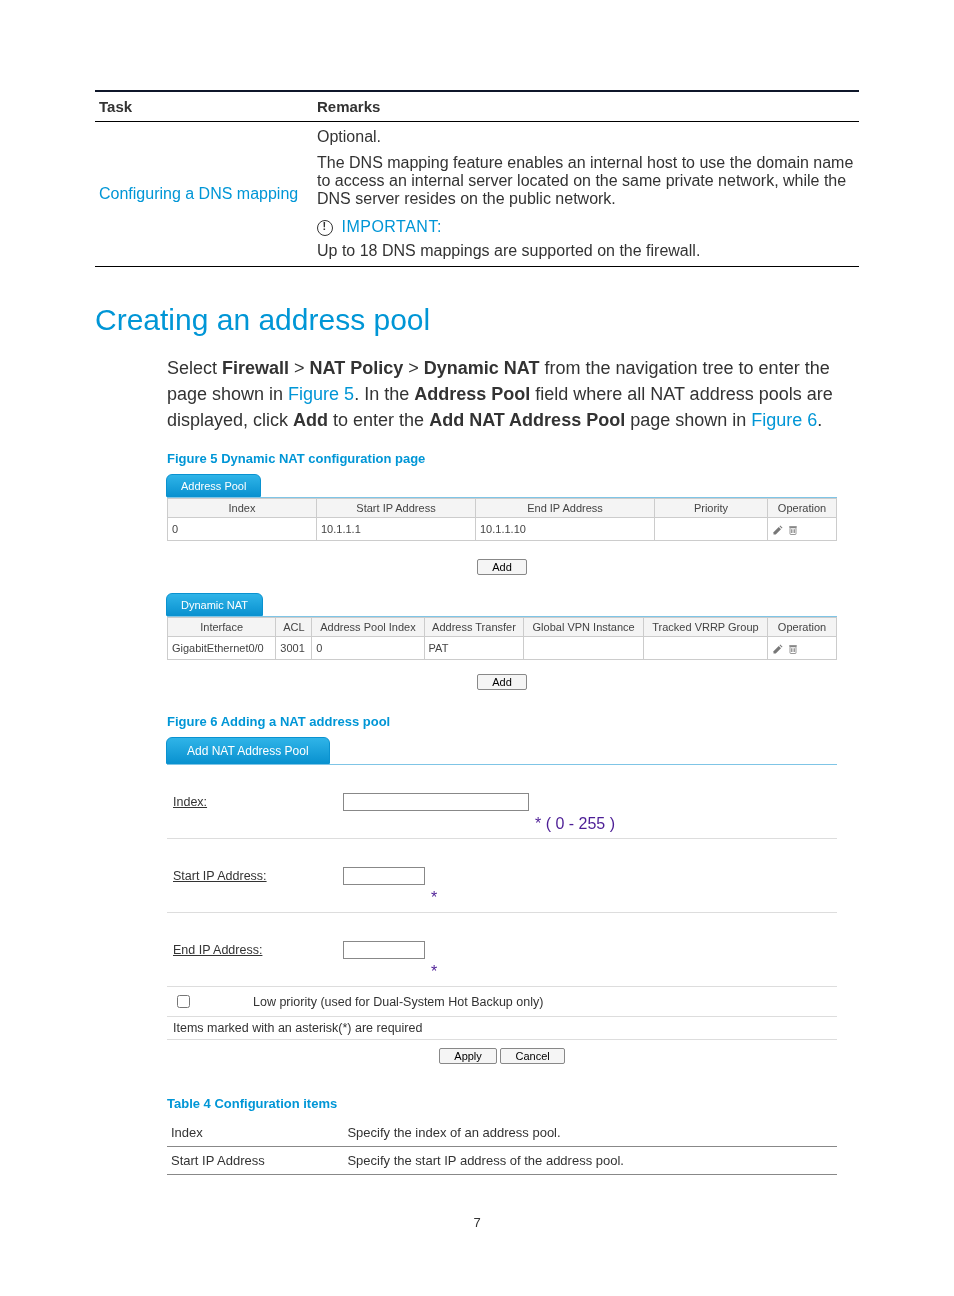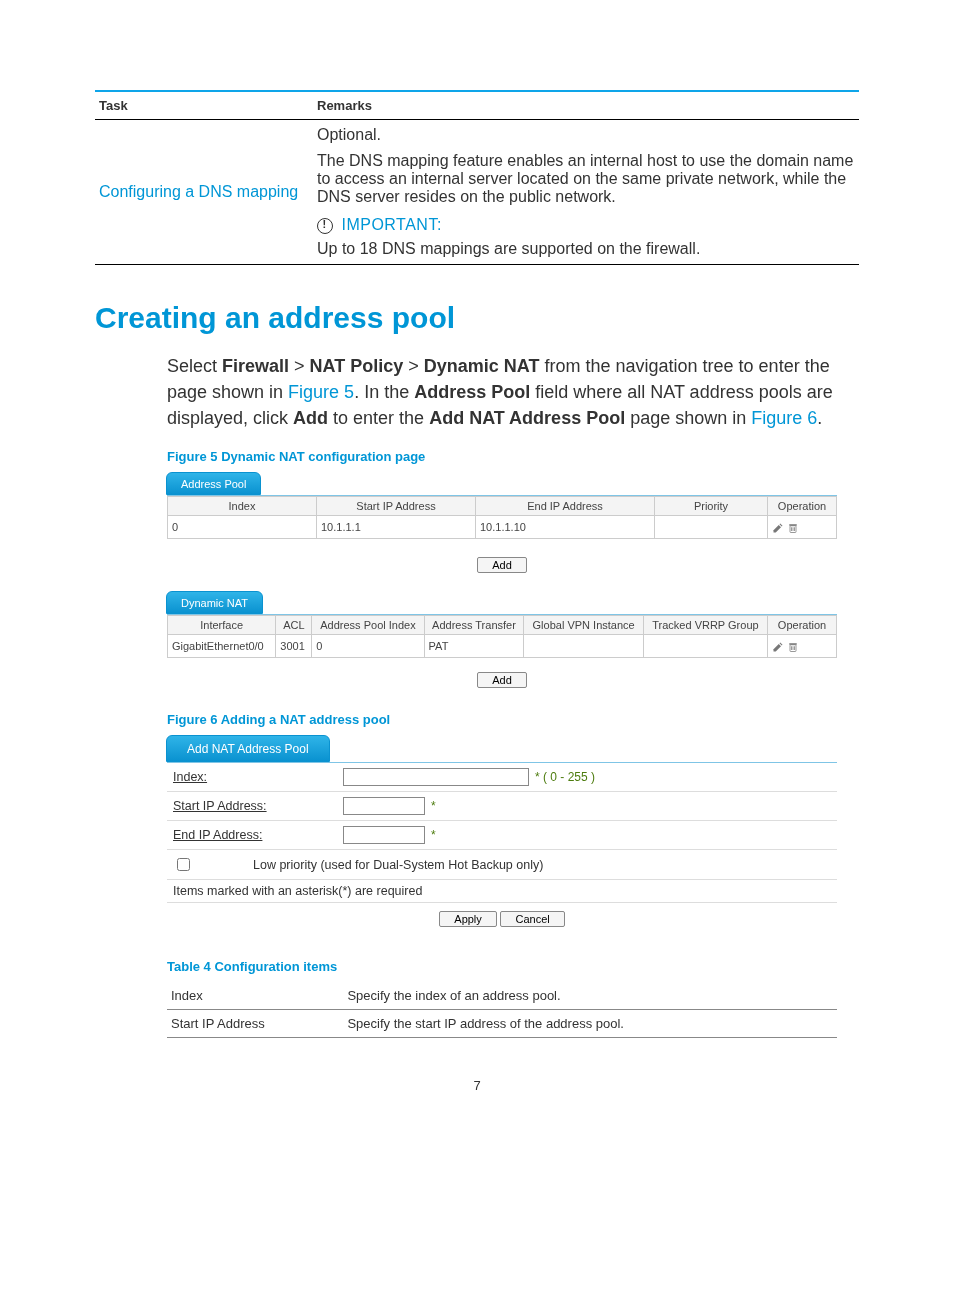--- a/index.html
+++ b/index.html
@@ -14,24 +14,24 @@
   .page {
     padding: 90px 95px 40px 95px;
   }
   
   .task-table {
     width: 100%;
     border-collapse: collapse;
   }
   .task-table th {
     text-align: left;
-    border-top: 2px solid #0ea5e9;
+    border-top: 2px solid #0f172a;
     border-bottom: 1.5px solid #000;
     padding: 6px 4px;
-    font-size: 13px;
+    font-size: 15px;
   }
   .task-table td {
     padding: 6px 4px;
     vertical-align: middle;
     font-size: 16px;
     border-bottom: 1.5px solid #000;
   }
   .link-blue { color: #0096d6; }
   .important-label { color: #0096d6; font-variant: small-caps; letter-spacing: .5px; }
   .important-icon {
@@ -45,21 +45,21 @@
   }
   .important-icon::after {
     content: "!";
     position: absolute;
     left: 4.5px; top: -1px;
     font-weight: bold;
     font-size: 11px;
   }
   h1.section-title {
     color: #0096d6;
-    font-weight: 700;
+    font-weight: 400;
     font-size: 30px;
     margin: 36px 0 8px 0;
   }
   .body-text {
     margin-left: 72px;
     font-size: 18px;
     line-height: 1.45;
   }
   .fig-caption {
     color: #0096d6;
@@ -132,21 +132,21 @@
     font-size: 12.5px;
     color: #333;
   }
   .form-row .label { width: 170px; text-decoration: underline; }
   .form-row input[type=text] {
     width: 180px;
     border: 1px solid #888;
     font-size: 12px;
     padding: 1px 2px;
   }
-  .form-row .hint { margin-left: 6px; font-size: 12px; color: #4d7c0f;}
+  .form-row .hint { margin-left: 6px; font-size: 16px; color: #4c1d95; margin-top: 45px;}
   .ast { color: #d00; }
   .note-line {
     font-size: 12.5px;
     color: #333;
     padding: 4px 6px;
     border-bottom: 1px solid #ddd;
   }
   .btn-row { text-align: center; margin-top: 8px; }
   
   .t4 {

